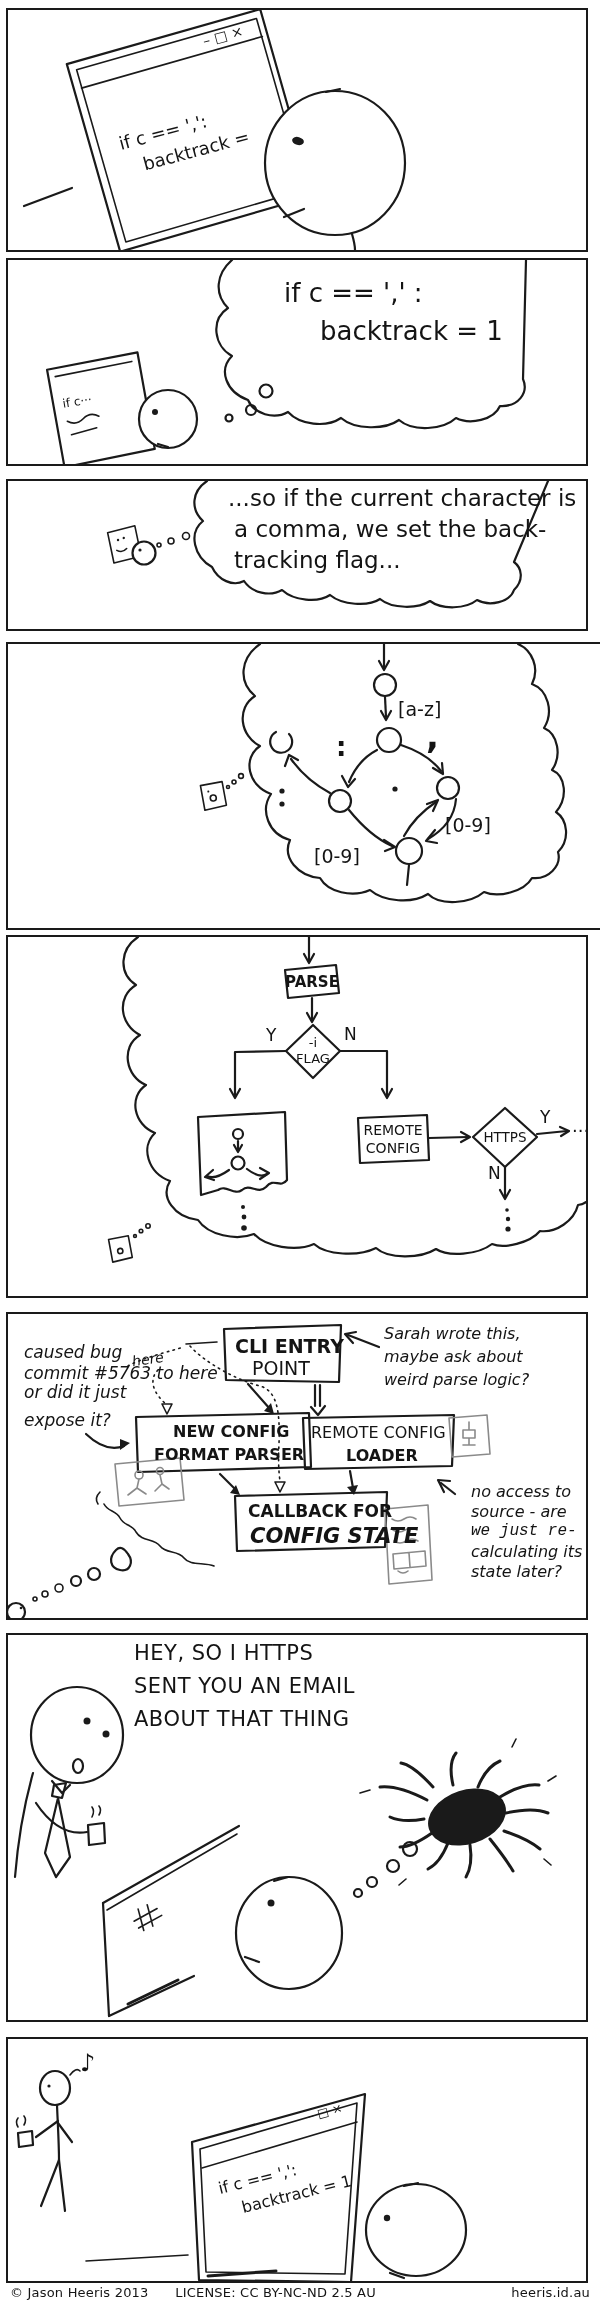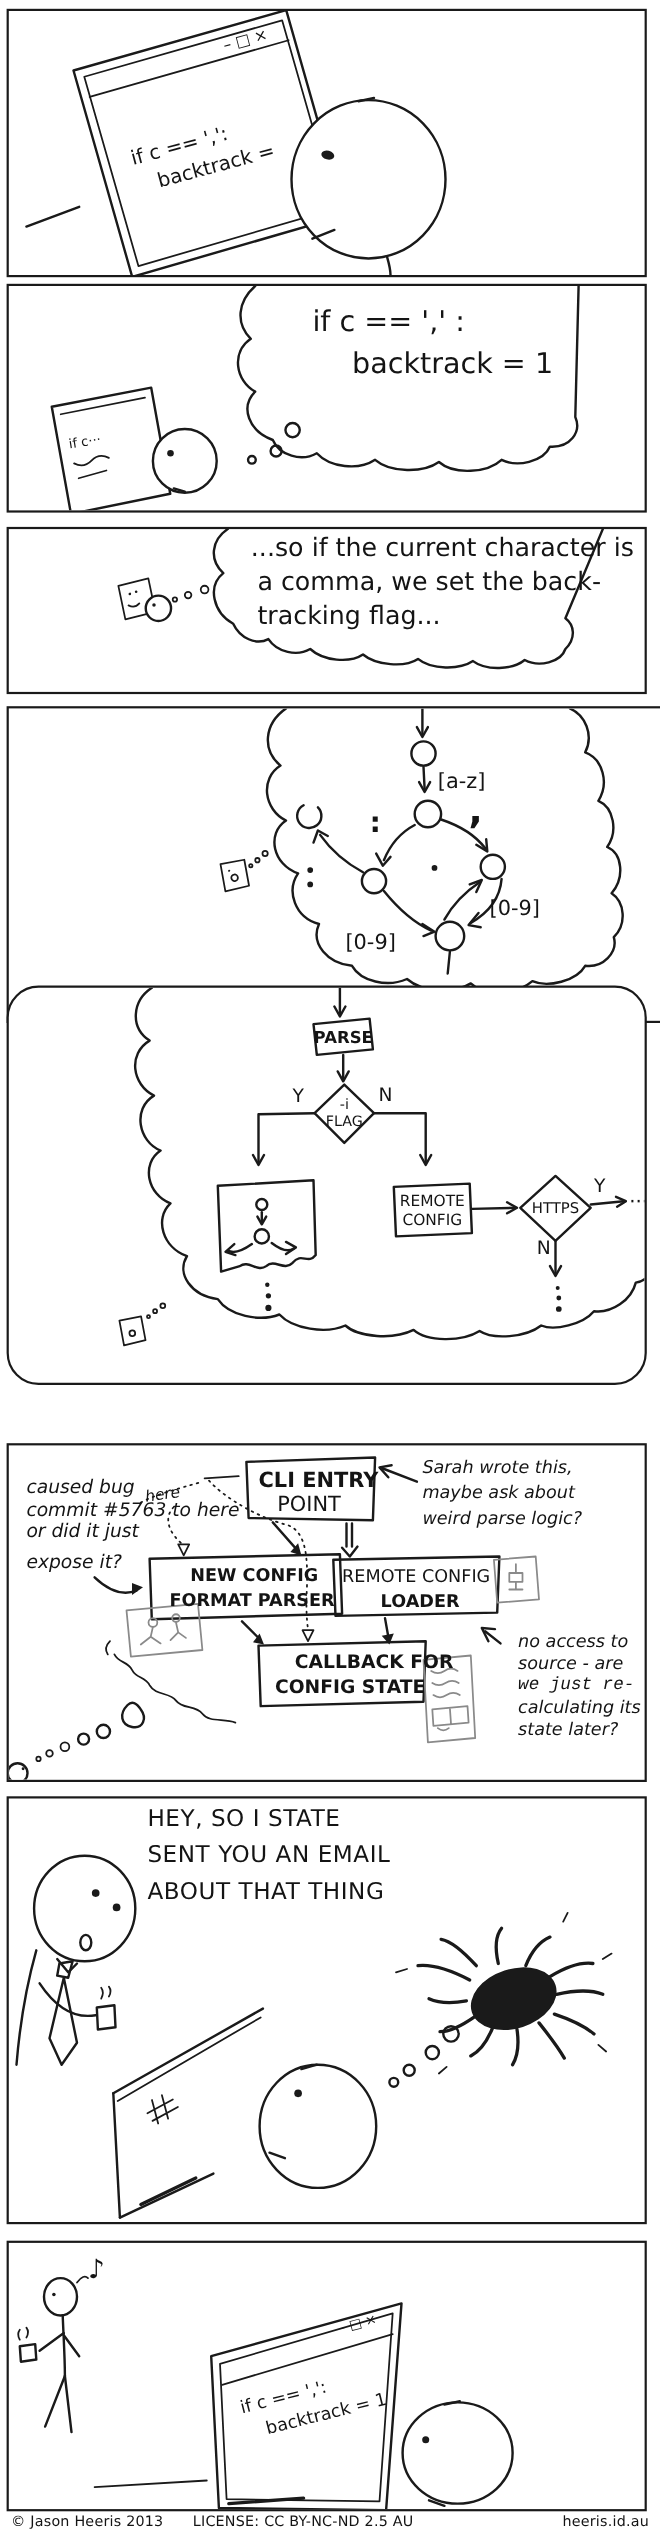--- a/index.html
+++ b/index.html
@@ -127,21 +127,21 @@
       <path class="ink-thin" d="M-11,-12 L11,-13 L12,11 L-10,13 Z"></path>
       <circle class="ink-thin" cx="0" cy="2" r="3"></circle>
       <circle class="dot" cx="-4" cy="-5" r="1"></circle>
     </g>
     <circle class="ink-thin" cx="220" cy="143" r="1.5"></circle>
     <circle class="ink-thin" cx="226" cy="138" r="2"></circle>
     <circle class="ink-thin" cx="233" cy="132" r="2.4"></circle>
   </svg>
 </div>
 
-<div class="panel" style="top:896px;height:359px;border-radius:29px;">
+<div class="panel" style="top:935px;height:359px;">
   <svg width="578" height="359" viewBox="0 0 578 359">
     <path class="ink" d="M130,0 C112,12 110,36 128,48 C108,60 112,88 132,98 C112,110 118,140 138,148 C120,160 126,188 147,196 C132,210 140,236 162,244 C152,260 166,280 190,283 C200,298 228,304 246,297 C258,310 288,315 306,307 C318,318 350,320 368,311 C380,322 412,322 428,312 C440,320 470,318 484,307 C496,312 522,306 532,294 C548,296 566,284 570,268 C584,266 590,250 580,240"></path>
     <g>
       <path class="ink" d="M301,0 L301,24"></path>
         <path class="ink" d="M296,17 L301,26 L306,17"></path>
       <path class="ink" d="M277,33 L328,28 L331,56 L280,61 Z"></path>
       <text x="304" y="50" font-size="15" text-anchor="middle" font-weight="bold">PARSE</text>
       <path class="ink" d="M304,61 L304,83"></path>
         <path class="ink" d="M299,76 L304,85 L309,76"></path>
       <path class="ink" d="M305,88 L332,114 L305,141 L278,114 Z"></path>
@@ -264,22 +264,22 @@
   <div class="txt hand" style="left:124px;top:37px;font-size:14px;transform:rotate(-8deg);">here</div>
   <div class="txt" style="left:227px;top:21px;font-size:19px;font-weight:bold;">CLI ENTRY</div>
   <div class="txt" style="left:244px;top:43px;font-size:19px;font-weight:normal;">POINT</div>
   <div class="txt hand" style="left:376px;top:10px;font-size:16px;">Sarah wrote this,</div>
   <div class="txt hand" style="left:376px;top:33px;font-size:16px;">maybe ask about</div>
   <div class="txt hand" style="left:376px;top:56px;font-size:16px;">weird parse logic?</div>
   <div class="txt" style="left:165px;top:108px;font-size:16px;font-weight:bold;">NEW CONFIG</div>
   <div class="txt" style="left:146px;top:131px;font-size:16px;font-weight:bold;">FORMAT PARSER</div>
   <div class="txt" style="left:303px;top:109px;font-size:16px;font-weight:normal;text-align:right;">REMOTE CONFIG</div>
   <div class="txt" style="left:338px;top:132px;font-size:16px;font-weight:bold;">LOADER</div>
-  <div class="txt" style="left:240px;top:187px;font-size:17px;font-weight:bold;margin-left:20px;">CALLBACK FOR</div>
-  <div class="txt" style="left:242px;top:210px;font-size:17px;font-weight:bold;">CONFIG STATE</div>
+  <div class="txt" style="left:240px;top:187px;font-size:17px;font-weight:bold;">CALLBACK FOR</div>
+  <div class="txt" style="left:242px;top:210px;font-size:21px;font-weight:bold;font-style:italic;">CONFIG STATE</div>
   <div class="txt hand" style="left:463px;top:168px;font-size:16px;">no access to</div>
   <div class="txt hand" style="left:463px;top:188px;font-size:16px;">source - are</div>
   <div class="txt hand" style="left:463px;top:208px;font-size:16px;font-family:Liberation Mono, monospace;">we just re-</div>
   <div class="txt hand" style="left:463px;top:228px;font-size:16px;">calculating its</div>
   <div class="txt hand" style="left:463px;top:248px;font-size:16px;">state later?</div>
 </div>
 
 <div class="panel" style="top:1633px;height:385px;">
   <svg width="578" height="385" viewBox="0 0 578 385">
     <g>
@@ -326,21 +326,21 @@
         <path d="M424,198 Q404,212 392,212"></path>
         <path d="M416,184 Q395,188 382,182"></path>
       </g>
       <path class="ink-thin" d="M352,158 l10,-3 M540,146 l8,-5 M536,224 l7,6 M398,244 l-7,6 M504,112 l4,-8"></path>
     </g>
     <circle class="ink" cx="350" cy="258" r="4"></circle>
     <circle class="ink" cx="364" cy="247" r="5"></circle>
     <circle class="ink" cx="385" cy="231" r="6"></circle>
     <circle class="ink" cx="402" cy="214" r="7"></circle>
   </svg>
-  <div class="txt" style="left:126px;top:6px;font-size:21px;letter-spacing:.5px;">HEY, SO I STATE</div>
+  <div class="txt" style="left:126px;top:6px;font-size:21px;letter-spacing:.5px;">HEY, SO I HTTPS</div>
   <div class="txt" style="left:126px;top:39px;font-size:21px;letter-spacing:.5px;">SENT YOU AN EMAIL</div>
   <div class="txt" style="left:126px;top:72px;font-size:21px;letter-spacing:.5px;">ABOUT THAT THING</div>
 </div>
 
 <div class="panel" style="top:2037px;height:242px;">
   <svg width="578" height="242" viewBox="0 0 578 242">
     <path class="ink-thin" d="M78,222 L180,216"></path>
     <g>
       <ellipse class="ink" cx="47" cy="49" rx="15" ry="17"></ellipse>
       <circle class="dot" cx="41" cy="47" r="1.6"></circle>

